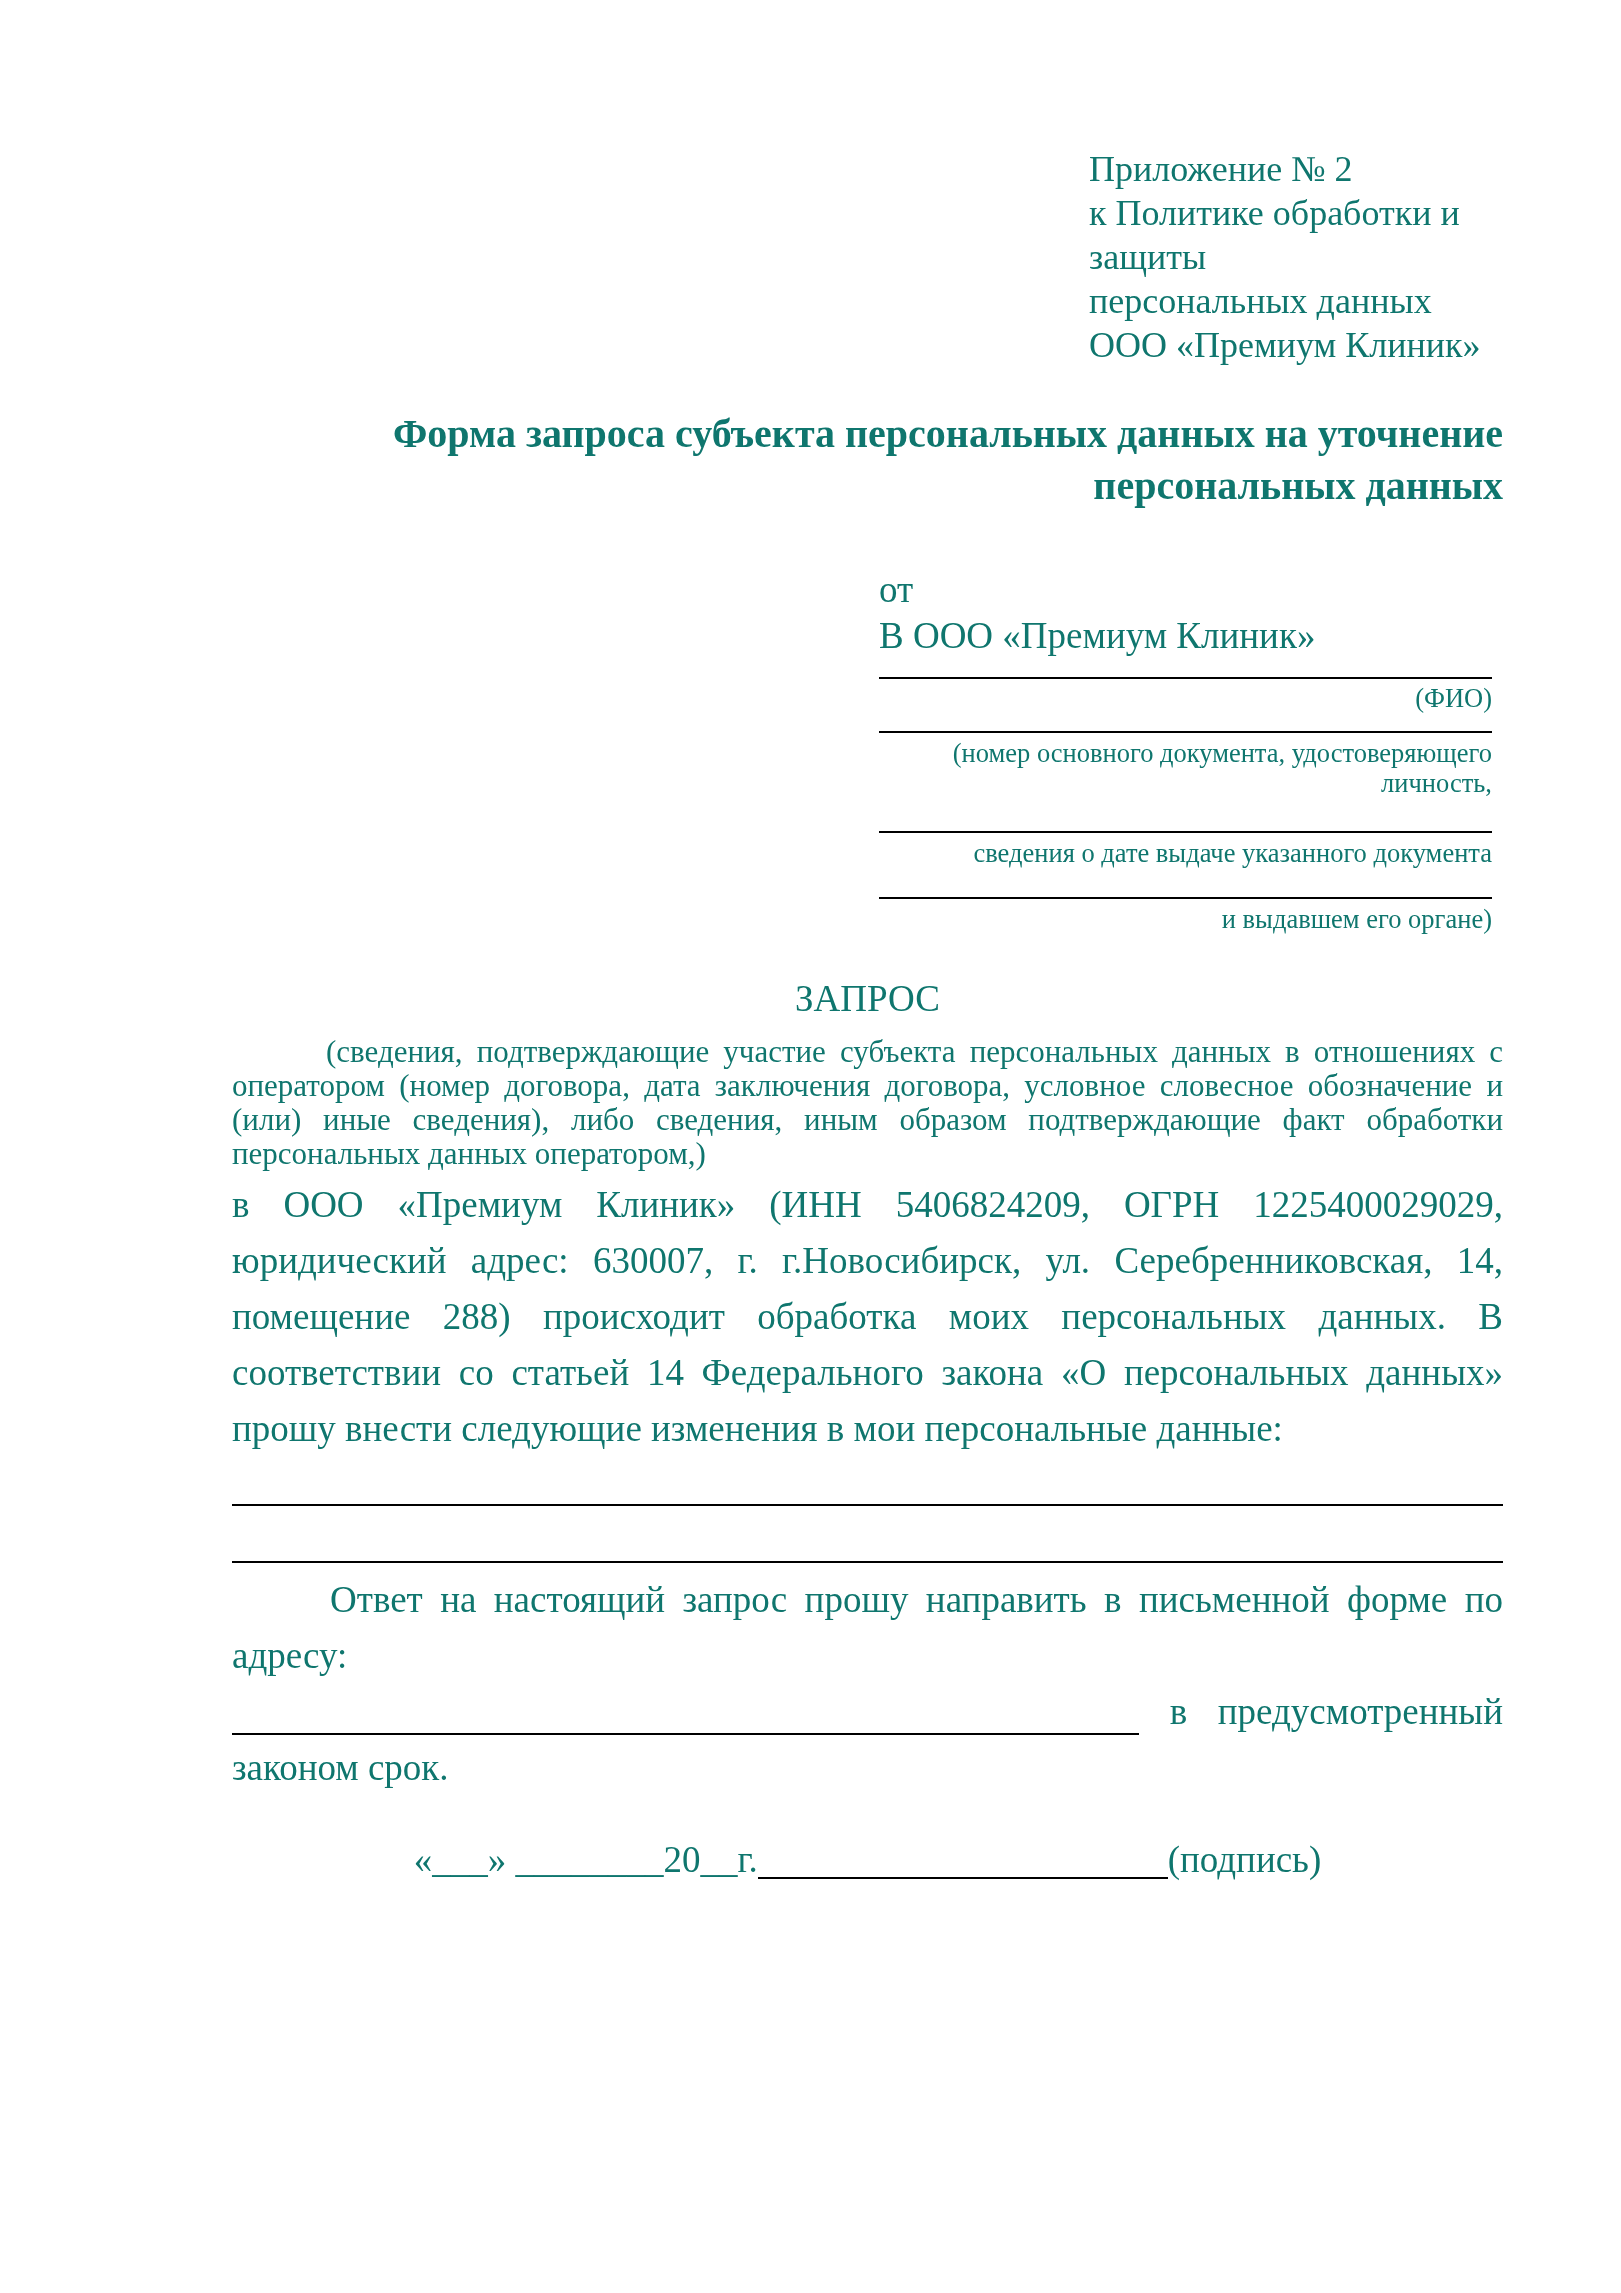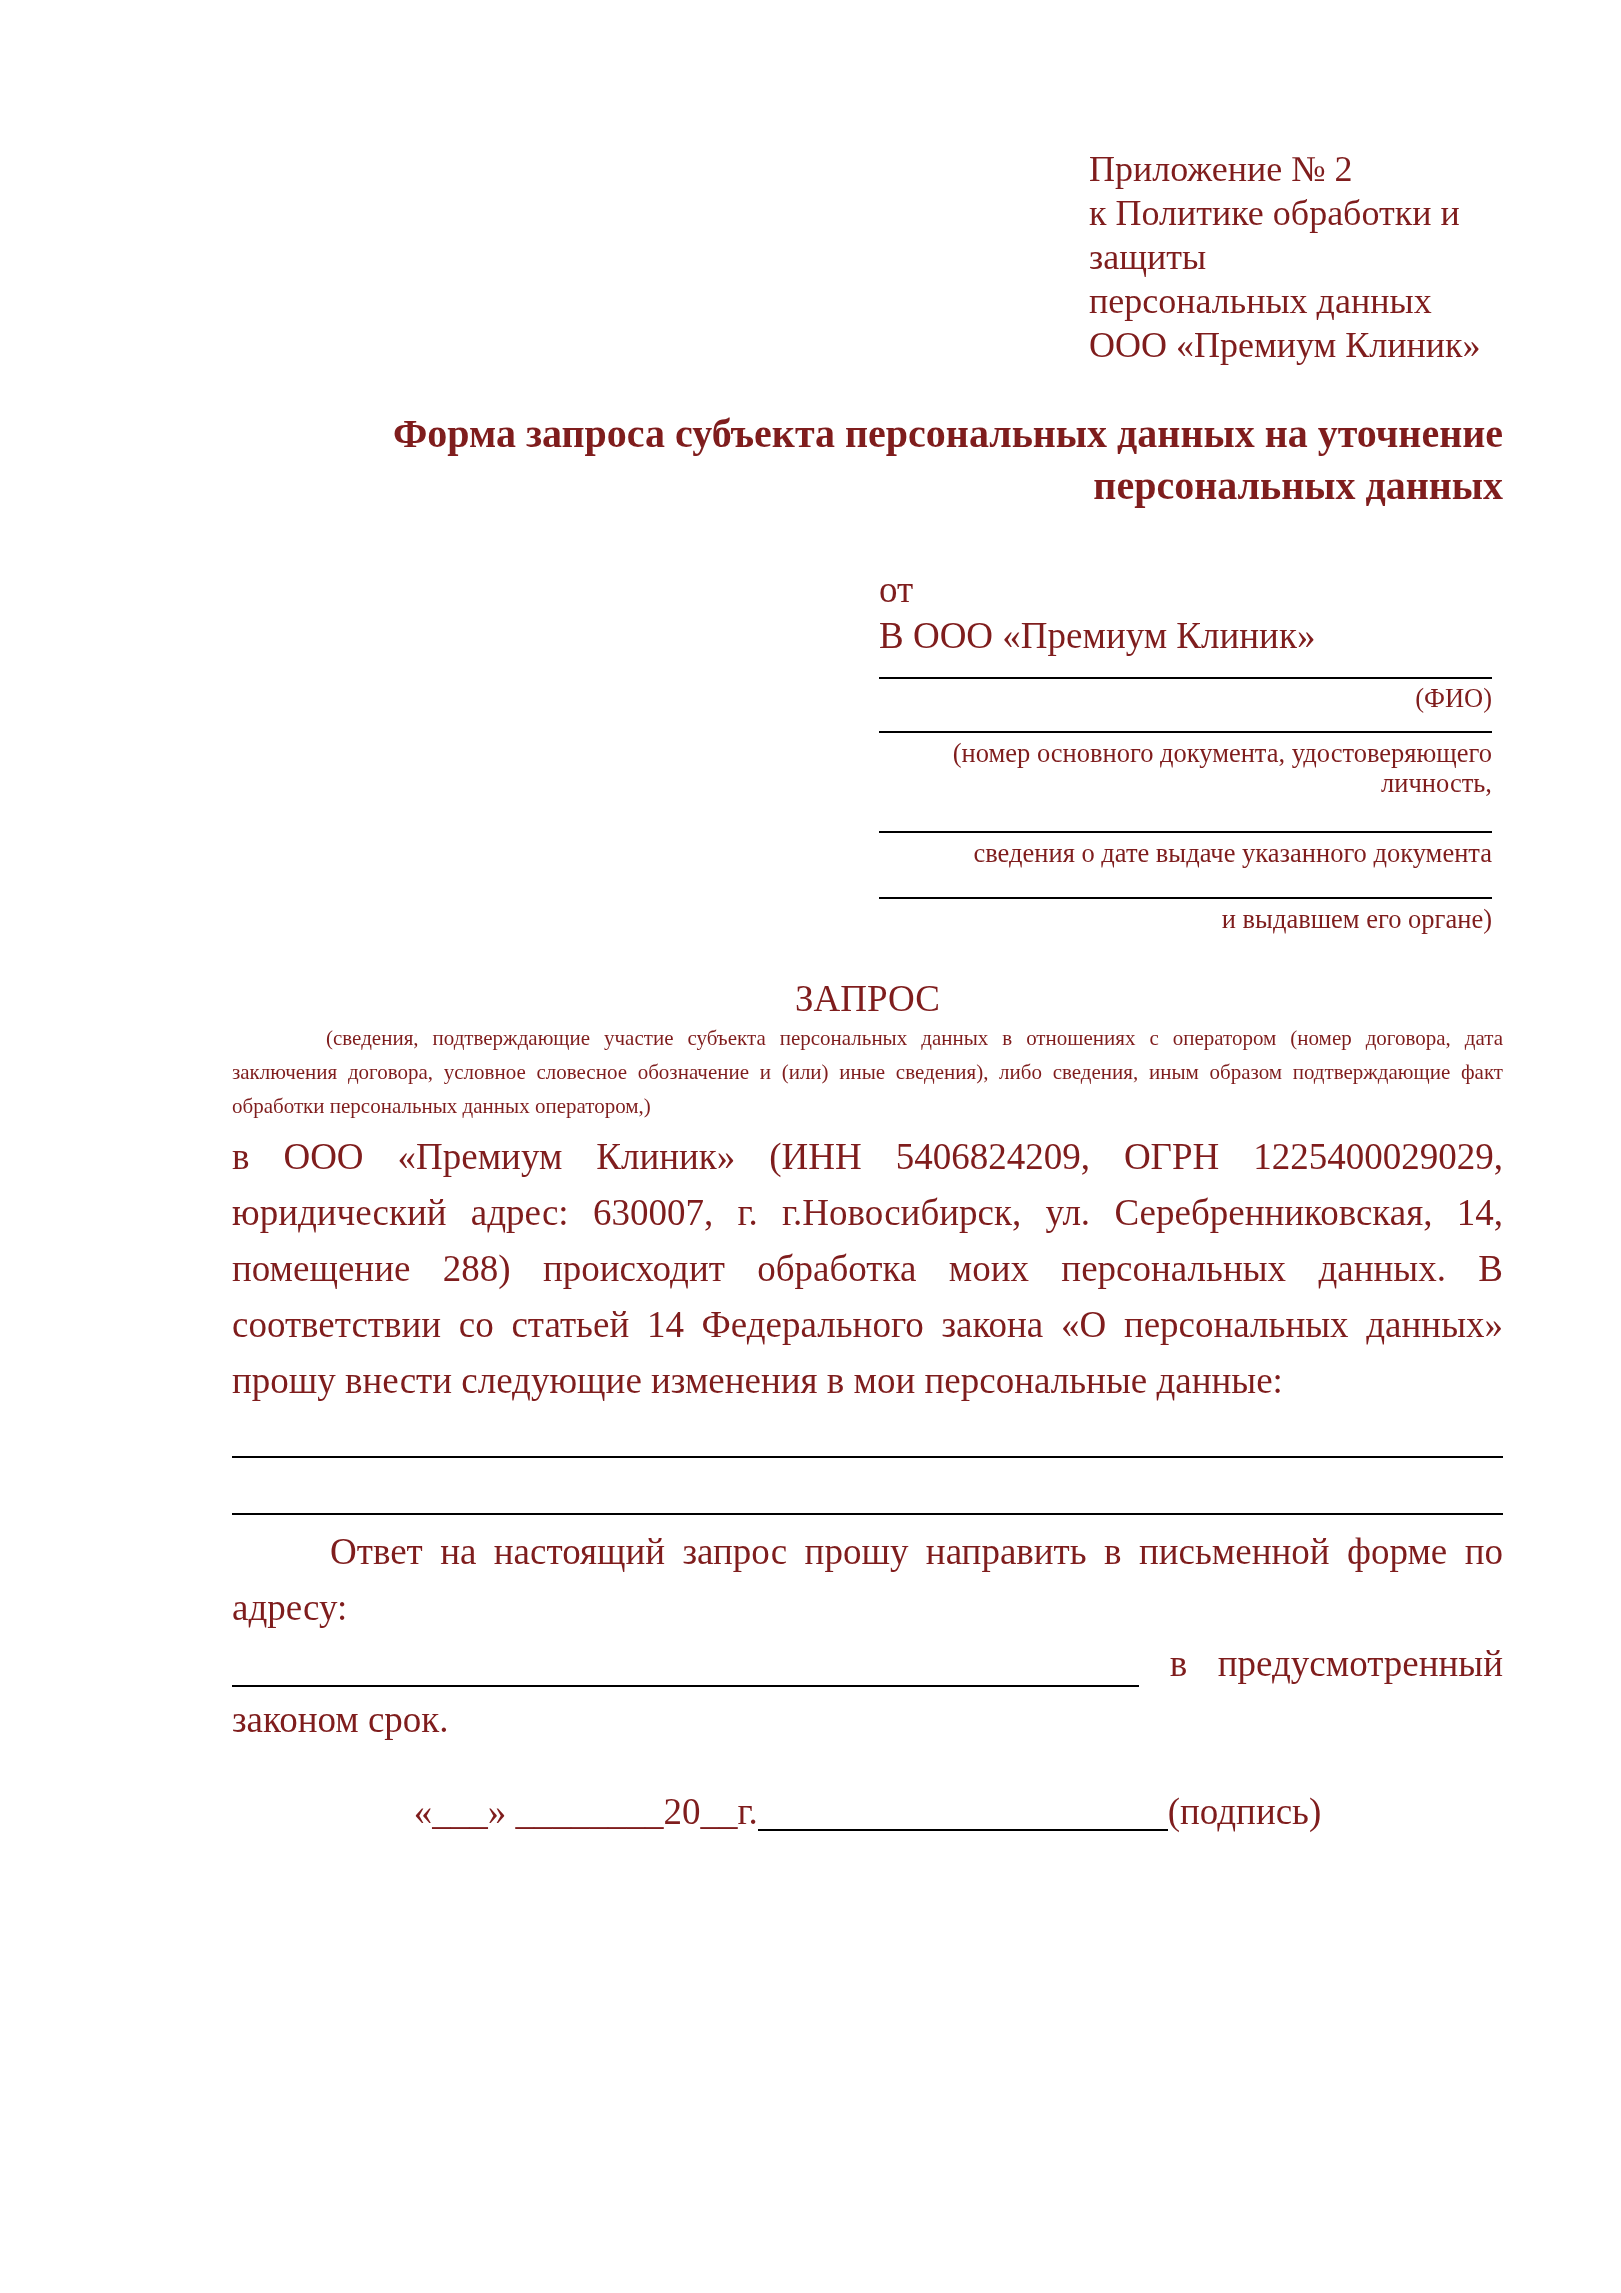--- a/index.html
+++ b/index.html
@@ -2,21 +2,21 @@
 <html lang="ru"><head>
 <meta charset="utf-8">
 <style>
   html, body { margin: 0; padding: 0; background: #ffffff; }
   .page {
     position: relative;
     width: 1621px;
     height: 2294px;
     margin: 0 auto;
     background: #ffffff;
-    color: #7f1d1d;
+    color: #0f766e;
     font-family: "Liberation Serif", "DejaVu Serif", serif;
     font-size: 37px;
     box-sizing: border-box;
     padding: 147px 118px 8px 232px;
     overflow: hidden;
   }
 
   
   .header-note {
     margin-left: 857px;
@@ -68,25 +68,25 @@
   .intro-row .prefix { margin-left: 98px; white-space: nowrap; padding-right: 13.7px; }
   .fill-underline {
     flex: 1 1 auto;
     border-bottom: 2.9px solid #000;
     align-self: flex-end;
     margin-bottom: 4.9px;
     height: 0;
   }
 
   .footnote {
-    font-size: 21px;
+    font-size: 31px;
     line-height: 34px;
     text-align: justify;
     text-indent: 94px;
-    margin-top: 1px;
+    margin-top: 15px;
   }
 
   .body-par {
     font-size: 37px;
     line-height: 56px;
     text-align: justify;
     margin-top: 5.9px;
   }
 
   .rule { border-bottom: 2.9px solid #000; height: 0; }

